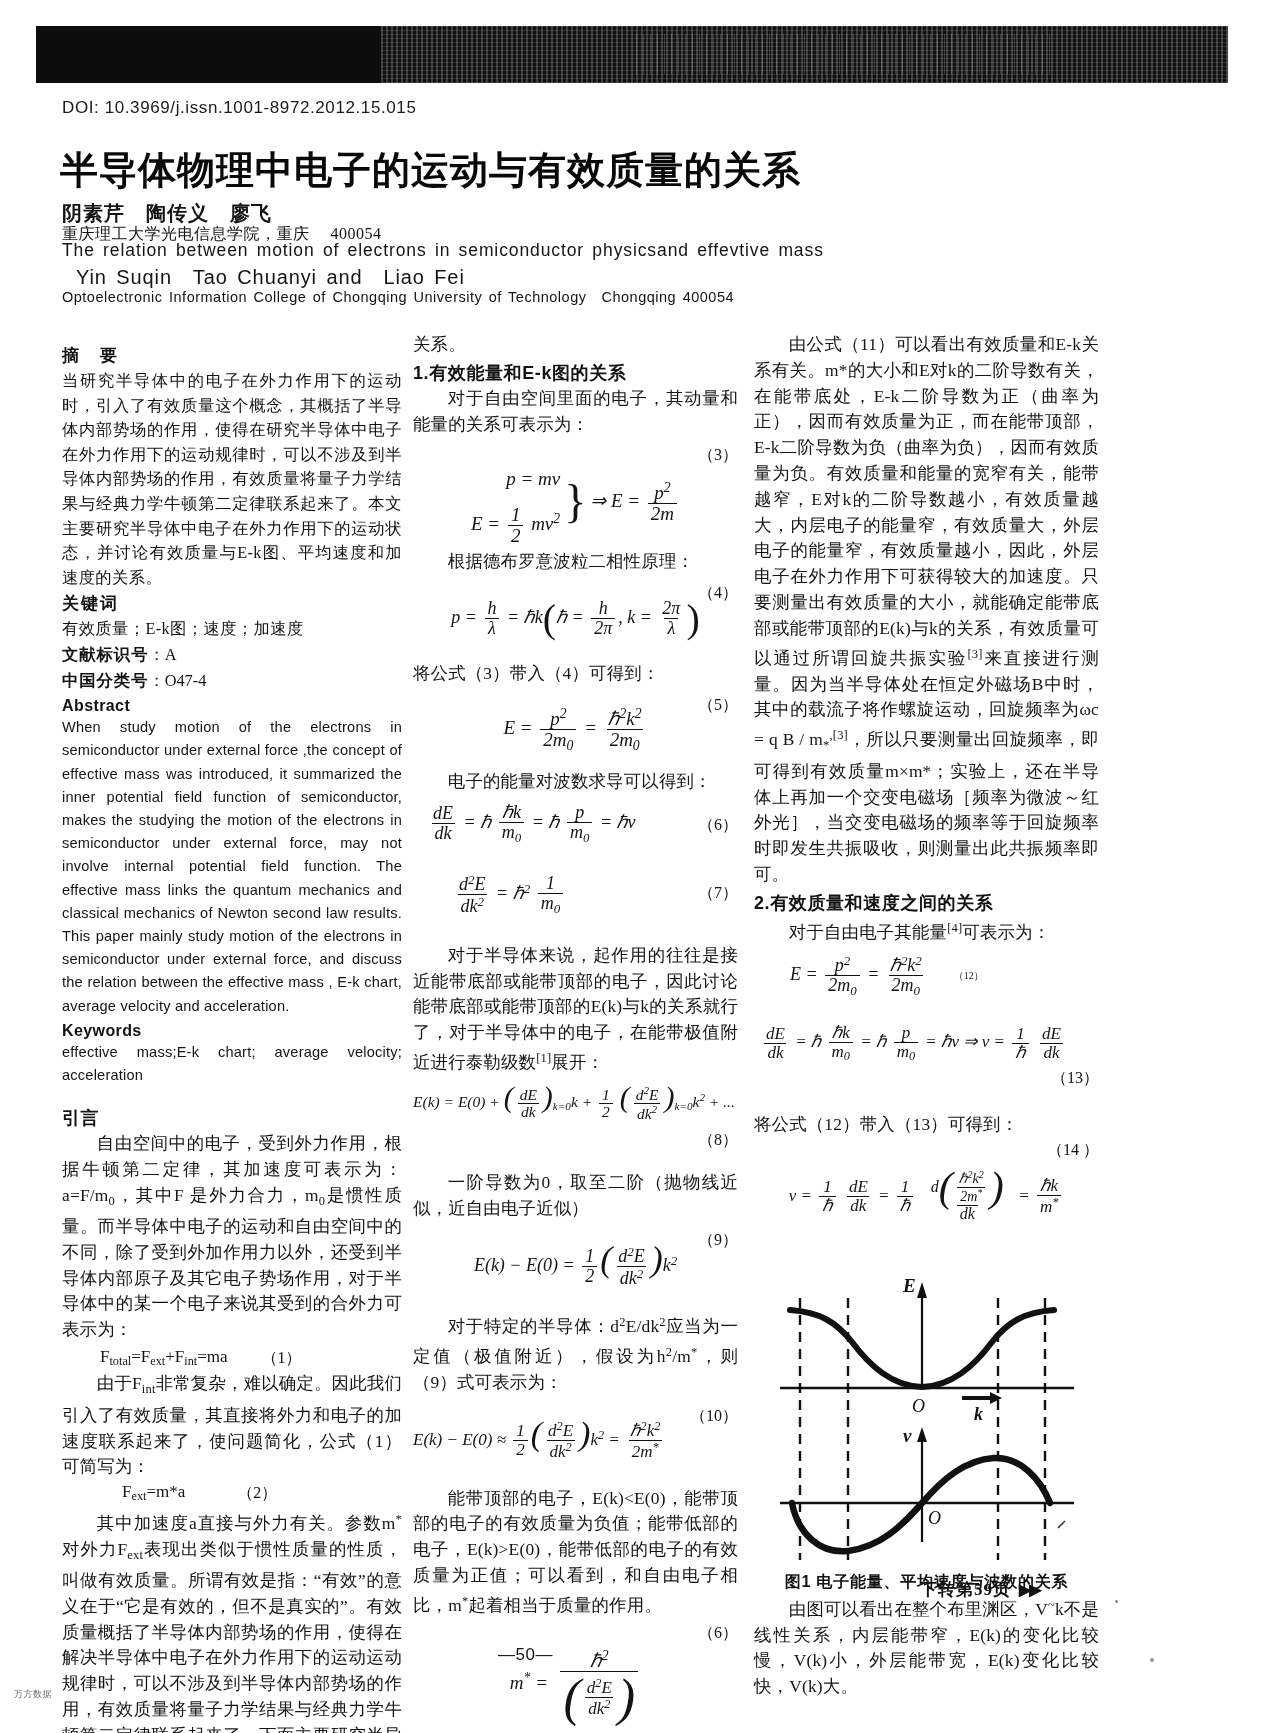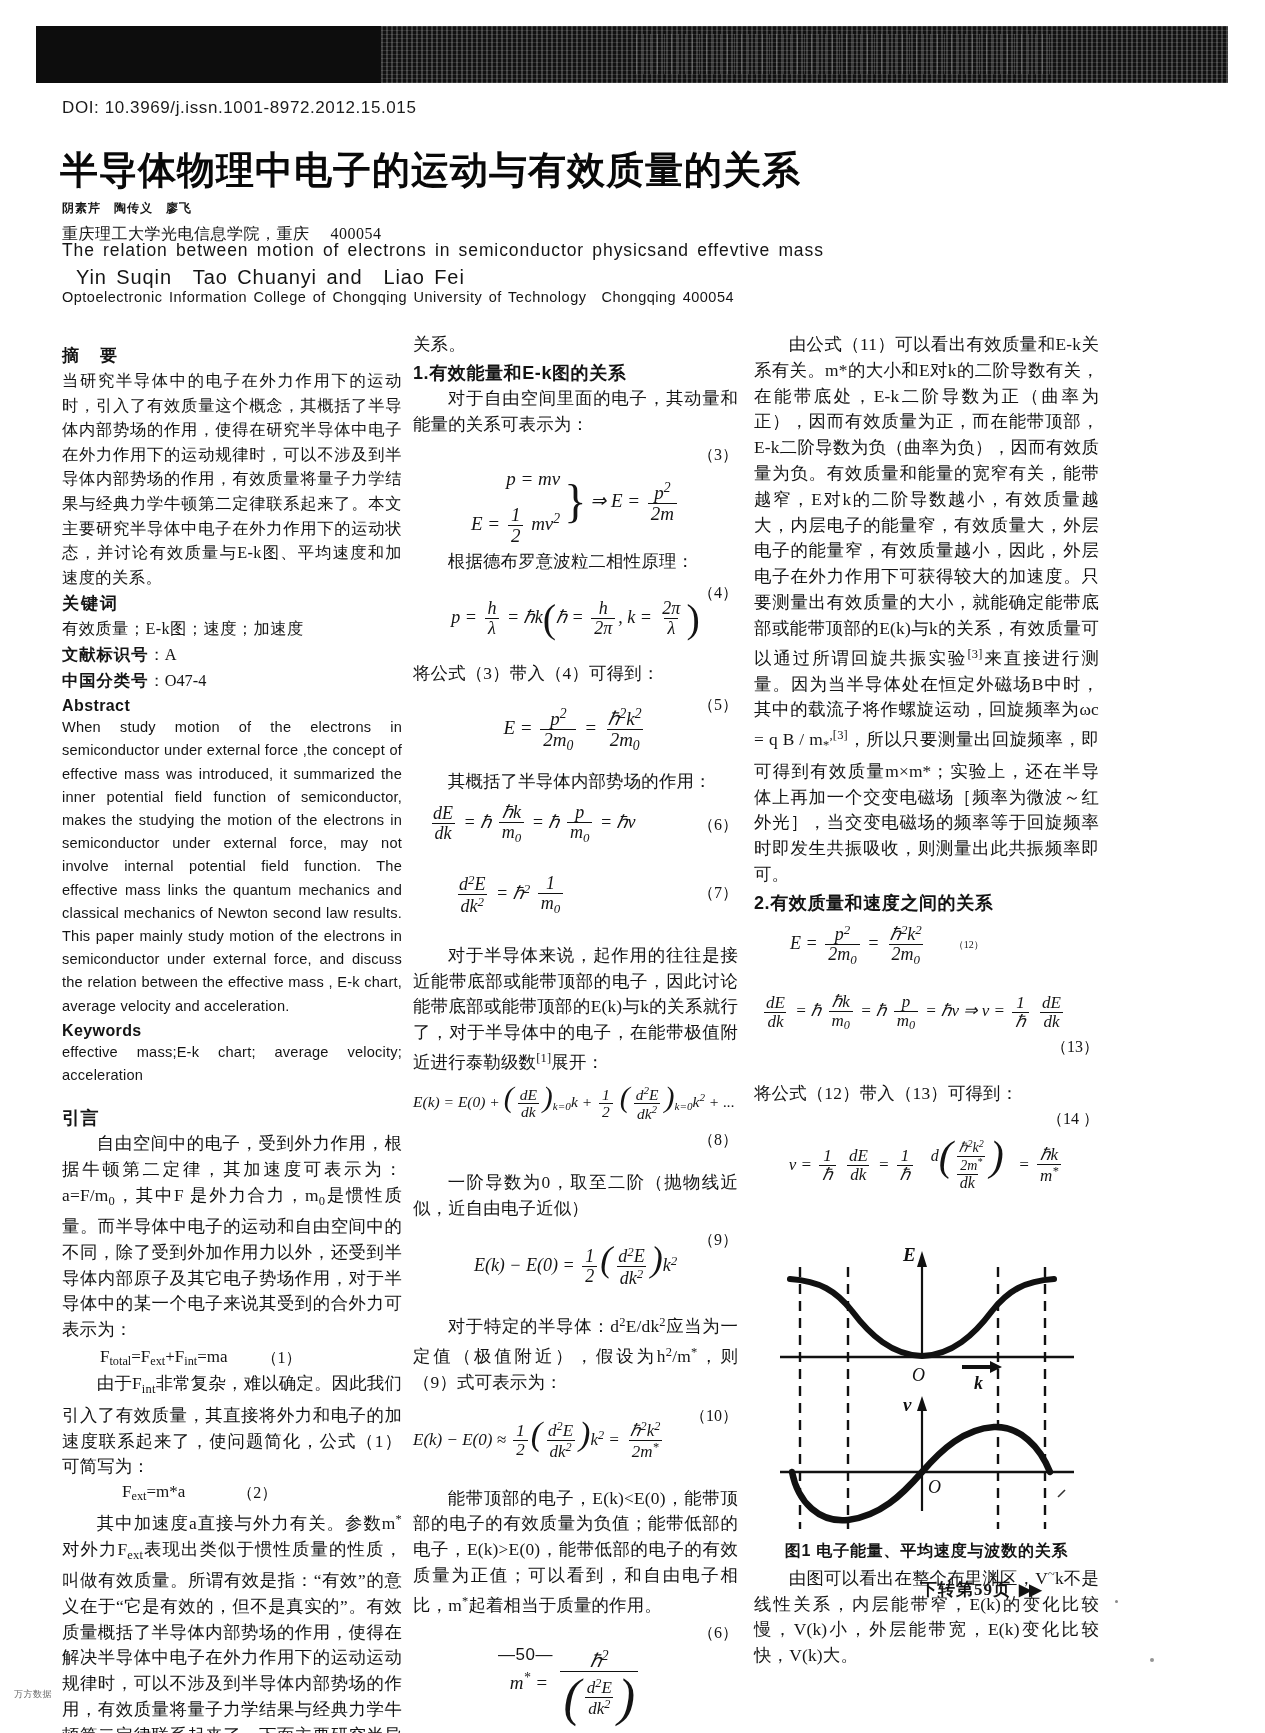--- a/index.html
+++ b/index.html
@@ -22,21 +22,21 @@
   .scanbar .noise2{position:absolute;left:600px;top:8px;width:420px;height:40px;
     background:repeating-linear-gradient(90deg, rgba(255,255,255,.28) 0 1px, rgba(0,0,0,0) 1px 7px);
     opacity:.6;}
 
   
   .doi{position:absolute;left:62px;top:98px;font-family:"Liberation Sans",sans-serif;
        font-size:17px;letter-spacing:.6px;color:#1a1a1a;}
   .title-cn{position:absolute;left:60px;top:145px;font-family:"Liberation Sans",sans-serif;
        font-weight:bold;font-size:38px;letter-spacing:1px;color:#090909;}
   .authors-cn{position:absolute;left:62px;top:200px;font-family:"Liberation Serif",serif;
-       font-weight:bold;font-size:12px;letter-spacing:1px;}
+       font-weight:bold;font-size:20px;letter-spacing:1px;}
   .affil-cn{position:absolute;left:62px;top:224px;font-family:"Liberation Serif",serif;
        font-size:16px;letter-spacing:.5px;}
   .title-en{position:absolute;left:62px;top:240px;font-family:"Liberation Sans",sans-serif;
        font-size:17.5px;letter-spacing:.9px;word-spacing:2.5px;}
   .authors-en{position:absolute;left:76px;top:264px;font-family:"Liberation Sans",sans-serif;
        font-size:20px;letter-spacing:.9px;word-spacing:3px;}
   .affil-en{position:absolute;left:62px;top:288px;font-family:"Liberation Sans",sans-serif;
        font-size:14.5px;letter-spacing:.5px;word-spacing:2px;}
 
   
@@ -197,21 +197,21 @@
         <span class="ital">E =&nbsp;<span class="frac">
               <span class="num">p<sup>2</sup></span>
               <span class="den">2m<sub>0</sub></span>
             </span>&nbsp;=&nbsp;<span class="frac">
               <span class="num">ℏ<sup>2</sup>k<sup>2</sup></span>
               <span class="den">2m<sub>0</sub></span>
             </span></span>
       </div>
     </div>
 
-    <p class="p-cn-body indent">其概括了半导体内部势场的作用：</p>
+    <p class="p-cn-body indent">电子的能量对波数求导可以得到：</p>
 
     <div class="eq" style="height:62px;">
       <div class="eqnum" style="top:12px;">（6）</div>
       <div style="display:flex;align-items:center;padding-left:14px;font-size:18px;">
         <span class="ital"><span class="frac">
               <span class="num">dE</span>
               <span class="den">dk</span>
             </span>&nbsp;= ℏ&nbsp;<span class="frac">
               <span class="num">ℏk</span>
               <span class="den">m<sub>0</sub></span>
@@ -305,20 +305,21 @@
           </span>
         </span>
       </div>
     </div>
   </div>
 
   <div class="col col3">
     <p class="p-cn-body indent">由公式（11）可以看出有效质量和E-k关系有关。m*的大小和E对k的二阶导数有关，在能带底处，E-k二阶导数为正（曲率为正），因而有效质量为正，而在能带顶部，E-k二阶导数为负（曲率为负），因而有效质量为负。有效质量和能量的宽窄有关，能带越窄，E对k的二阶导数越小，有效质量越大，内层电子的能量窄，有效质量大，外层电子的能量窄，有效质量越小，因此，外层电子在外力作用下可获得较大的加速度。只要测量出有效质量的大小，就能确定能带底部或能带顶部的E(k)与k的关系，有效质量可以通过所谓回旋共振实验<sup>[3]</sup>来直接进行测量。因为当半导体处在恒定外磁场B中时，其中的载流子将作螺旋运动，回旋频率为ωc = q B / m<sub>*</sub><sup>,[3]</sup>，所以只要测量出回旋频率，即可得到有效质量m×m*；实验上，还在半导体上再加一个交变电磁场［频率为微波～红外光］，当交变电磁场的频率等于回旋频率时即发生共振吸收，则测量出此共振频率即可。</p>
 
     <div class="sec-h">2.有效质量和速度之间的关系</div>
+    <p class="p-cn-body indent">对于自由电子其能量<sup>[4]</sup>可表示为：</p>
 
     <div class="eq" style="height:62px;">
       <div style="display:flex;align-items:center;padding-left:36px;font-size:18px;">
         <span class="ital">E =&nbsp;<span class="frac">
               <span class="num">p<sup>2</sup></span>
               <span class="den">2m<sub>0</sub></span>
             </span>&nbsp;=&nbsp;<span class="frac">
               <span class="num">ℏ<sup>2</sup>k<sup>2</sup></span>
               <span class="den">2m<sub>0</sub></span>
             </span></span>

